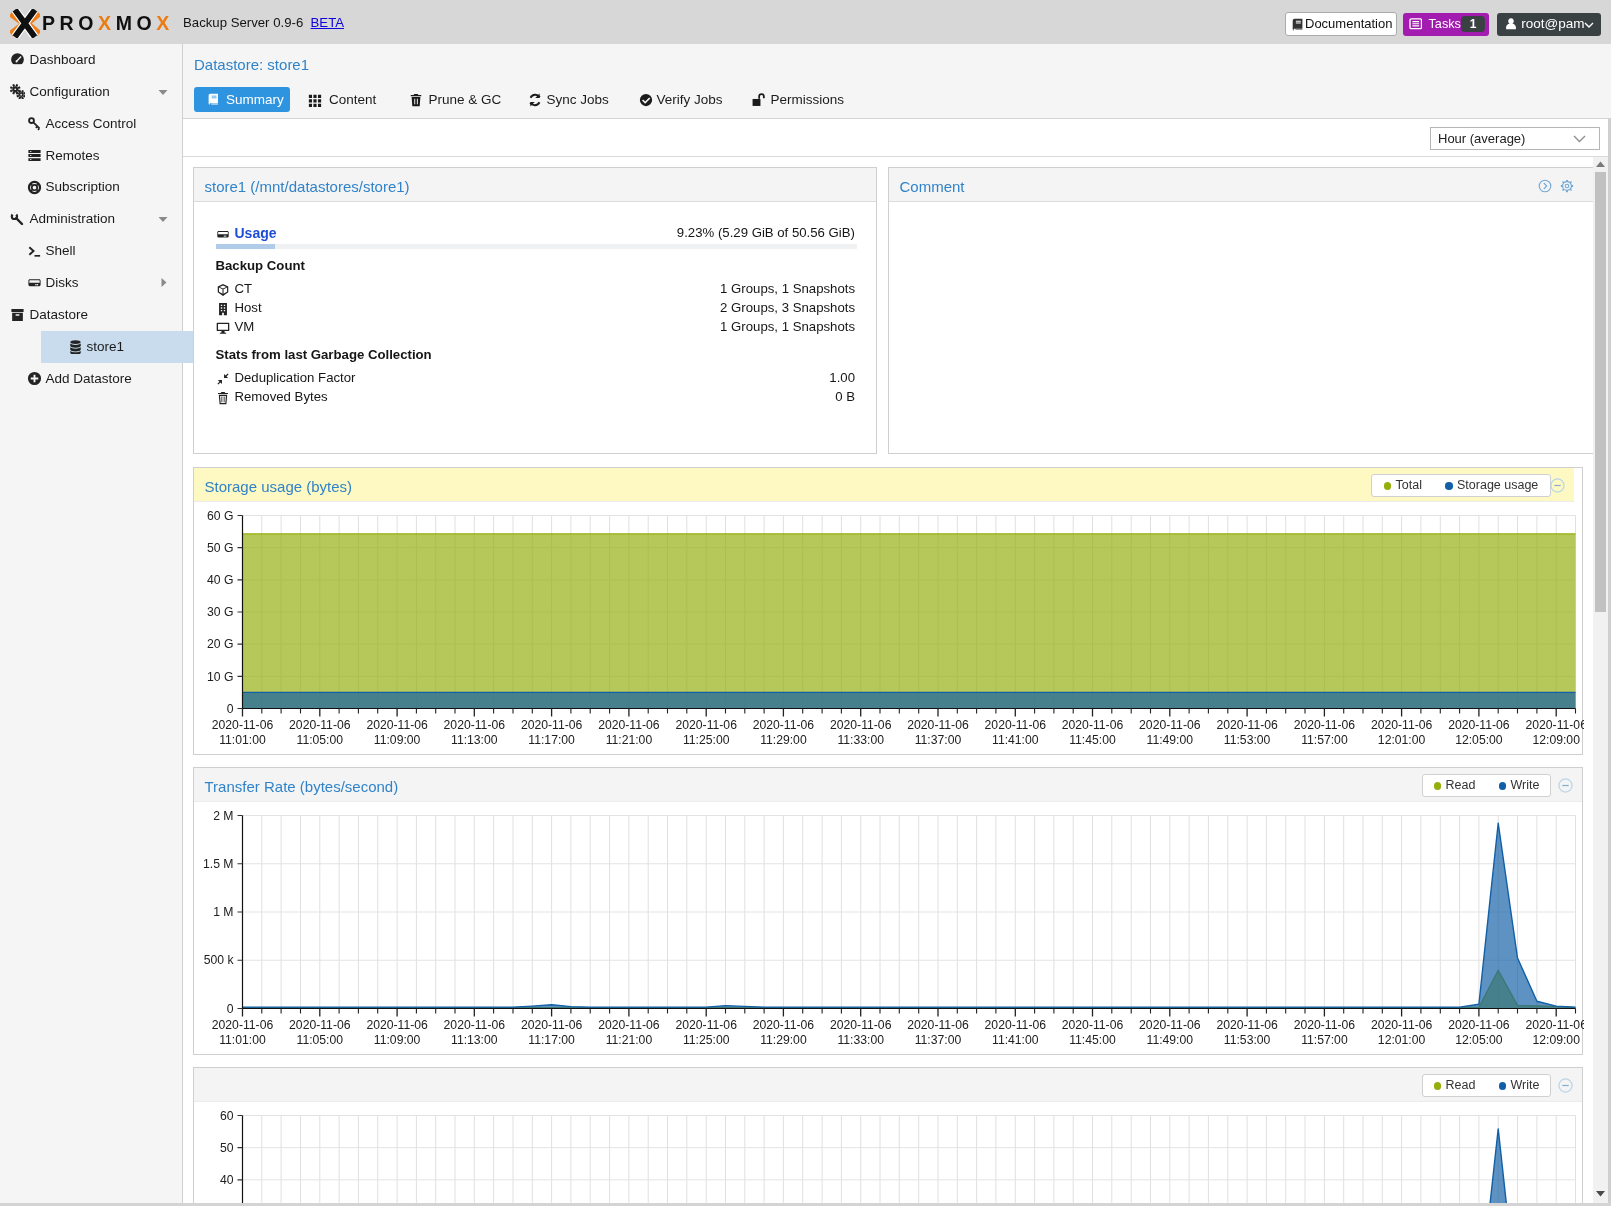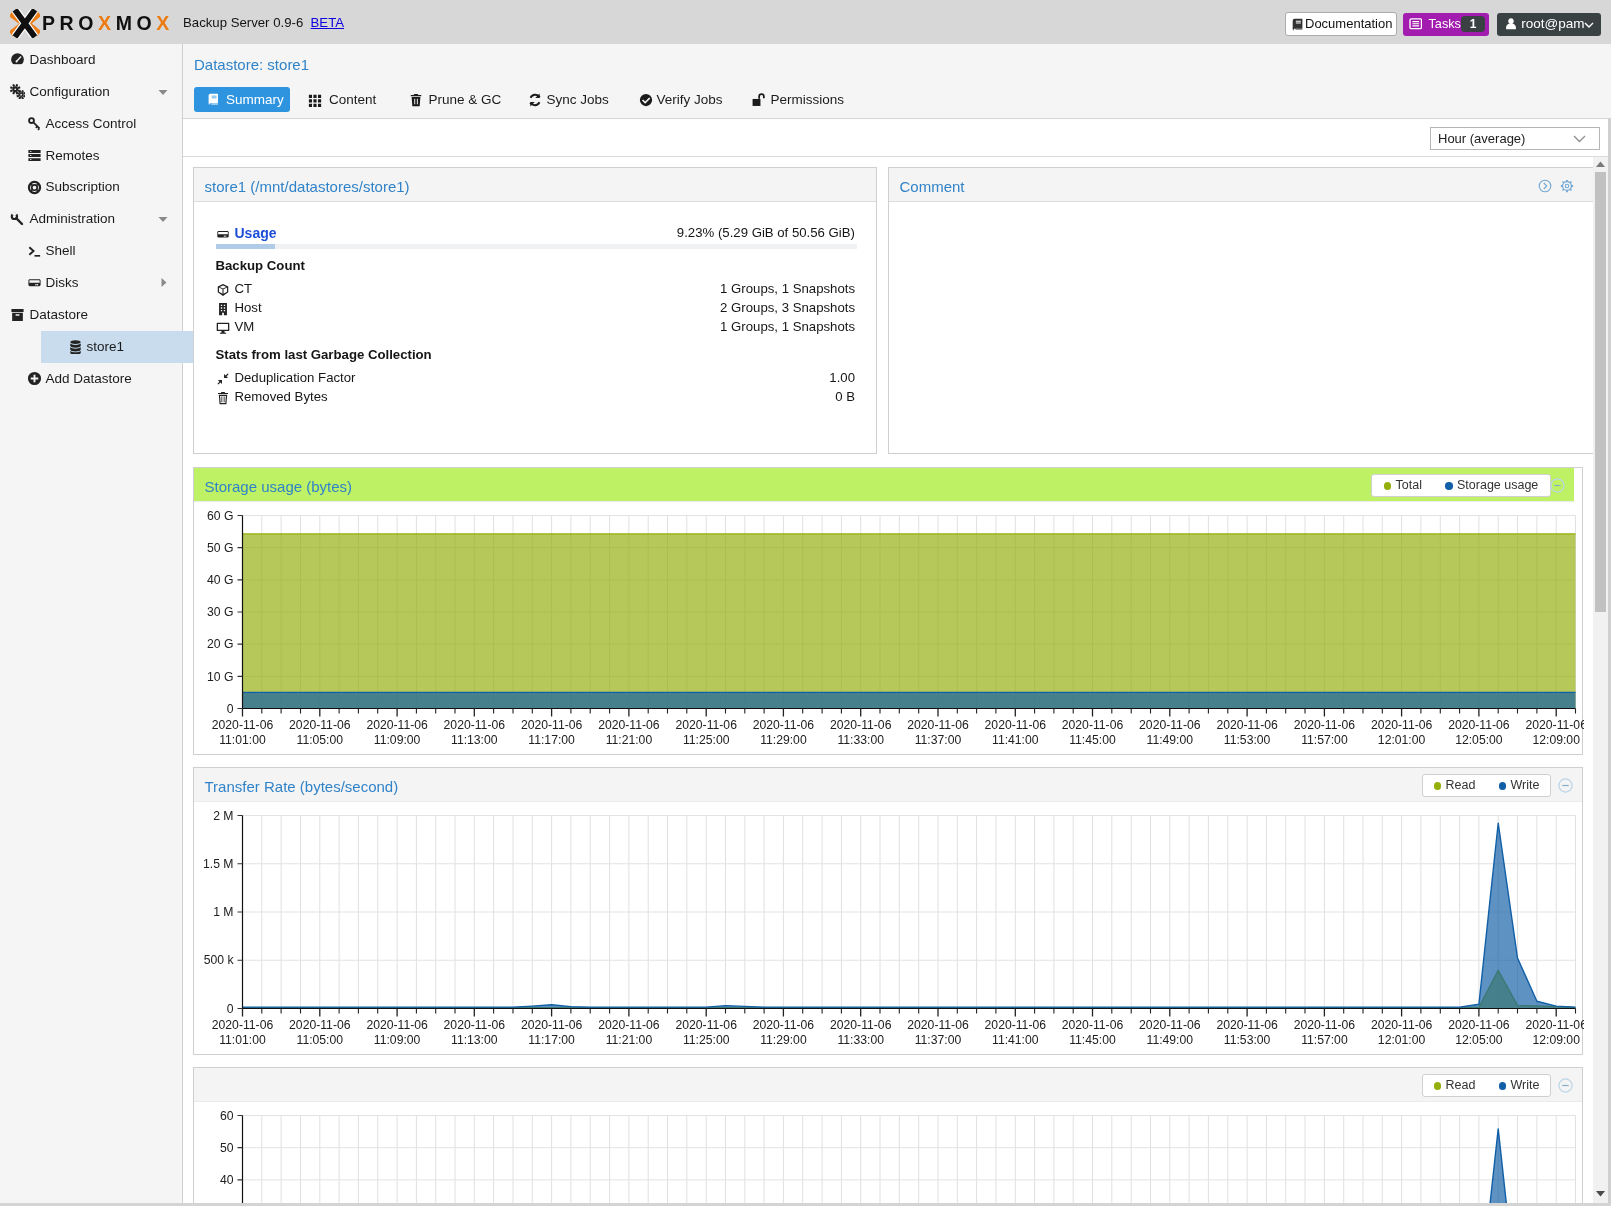--- a/index.html
+++ b/index.html
@@ -241,21 +241,21 @@
       <svg style="position:absolute;left:670.5px;top:11px" width="14" height="14" viewBox="0 0 16 16" fill="#222">
         <g fill="none" stroke="#74a9d4">
           <path d="M8 1.8m-1.1 0h2.2M8 14.2m-1.1 0h2.2M1.8 8m0-1.1v2.2M14.2 8m0-1.1v2.2M3.6 3.6m-.8-.8l1.6 1.6M12.4 12.4m-.8-.8l1.6 1.6M12.4 3.6m.8-.8l-1.6 1.6M3.6 12.4m.8-.8l-1.6 1.6" stroke-width="1.6"></path>
           <circle cx="8" cy="8" r="5.1" stroke-width="1.4"></circle>
           <circle cx="8" cy="8" r="2" stroke-width="1.3"></circle>
         </g>
       </svg>
     </div>
   </div>
 <div style="position:absolute;left:193px;top:467px;width:1390px;height:288px;background:#fff;border:1px solid #cfcfcf;box-sizing:border-box">
-    <div style="position:absolute;left:0;top:0;right:8px;height:33.5px;background:#bef264;border-bottom:1px solid #ececec;box-sizing:border-box">
+    <div style="position:absolute;left:0;top:0;right:8px;height:33.5px;background:#fef9c3;border-bottom:1px solid #ececec;box-sizing:border-box">
       <div style="position:absolute;left:10.5px;top:0;line-height:37px;font-size:15px;color:#3083c9">Storage usage (bytes)</div>
       <div style="position:absolute;left:1177px;top:5.5px;width:180px;height:23px;background:#fff;border:1px solid #d0d0d0;border-radius:3px;box-sizing:border-box">
         <span style="position:absolute;left:11.5px;top:7.5px;width:7.5px;height:7.5px;border-radius:50%;background:#94ae0a"></span>
         <span style="position:absolute;left:23.5px;top:0;line-height:21.5px;font-size:12.5px;color:#333">Total</span>
         <span style="position:absolute;left:73px;top:7.5px;width:7.5px;height:7.5px;border-radius:50%;background:#115fa6"></span>
         <span style="position:absolute;left:85px;top:0;line-height:21.5px;font-size:12.5px;color:#333">Storage usage</span>
       </div>
       <svg style="position:absolute;right:9.5px;top:10px" width="15" height="15" viewBox="0 0 16 16">
         <circle cx="8" cy="8" r="7" fill="none" stroke="#b9d4e8" stroke-width="1.3"></circle>
         <path d="M4.6 8h6.8" stroke="#85aecd" stroke-width="1.3"></path>

